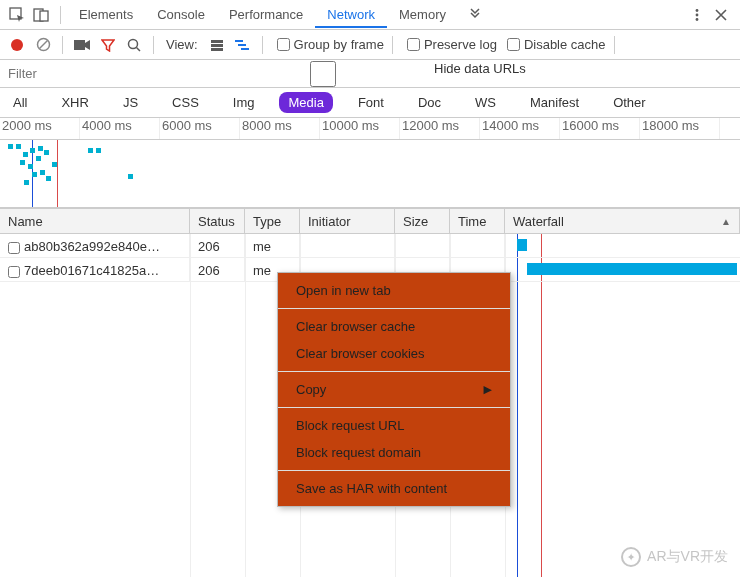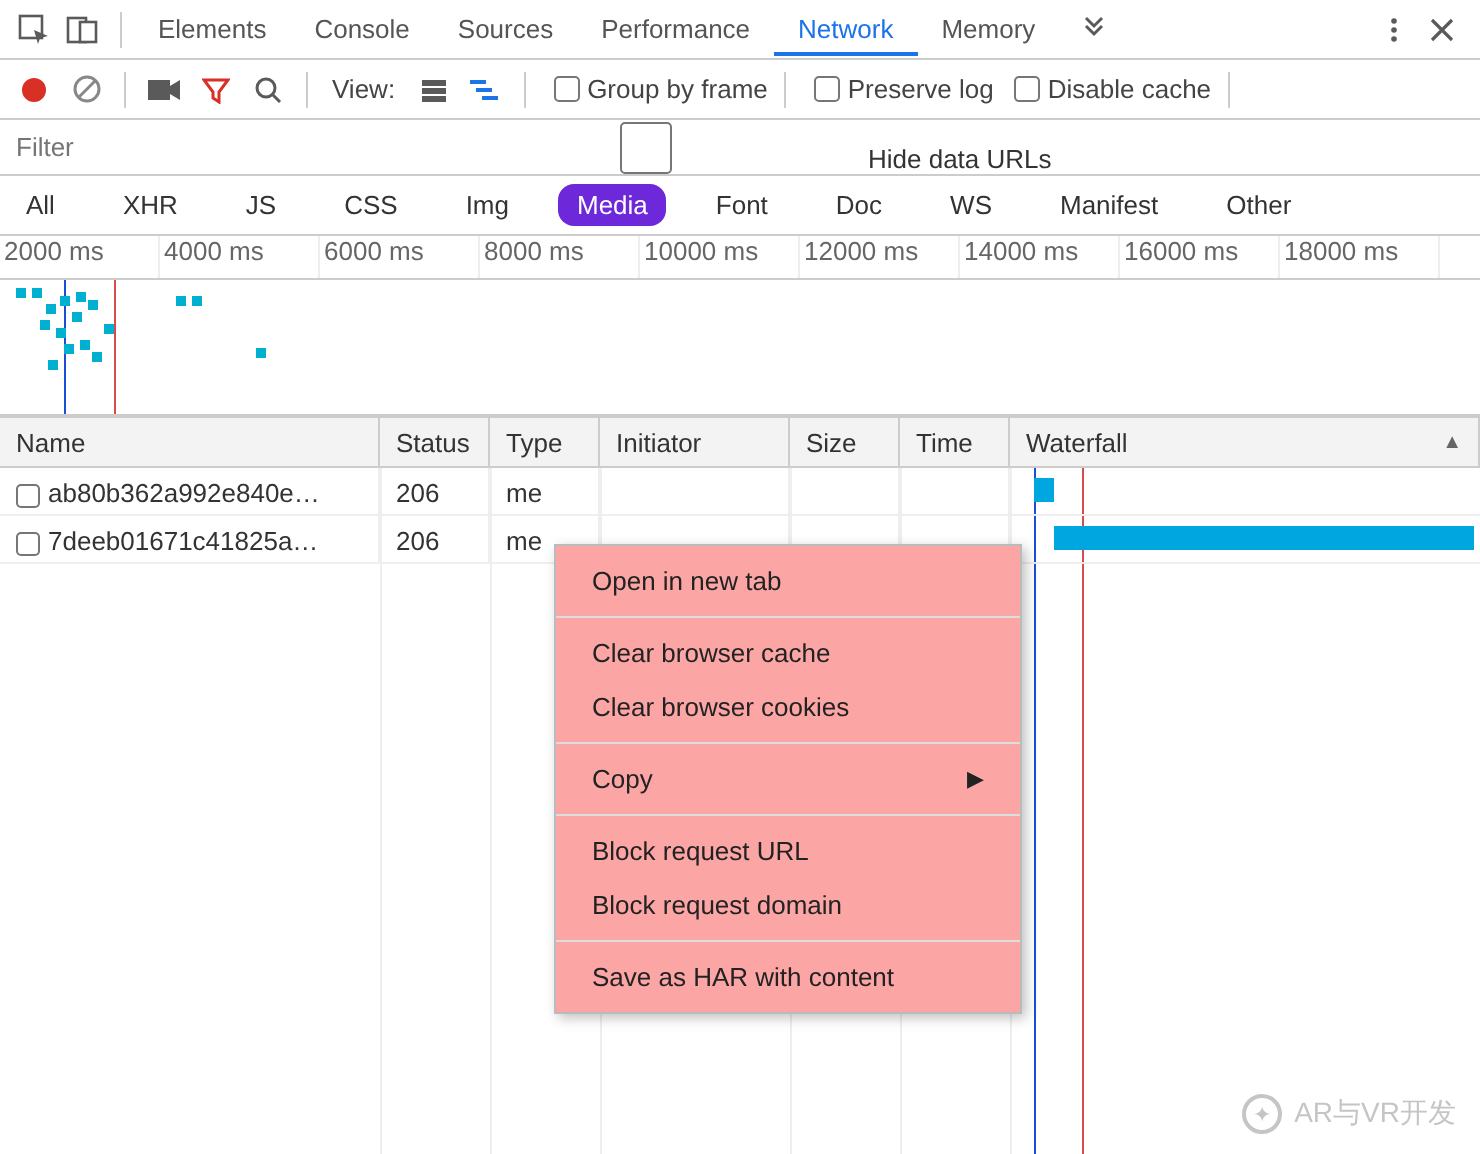--- a/index.html
+++ b/index.html
@@ -17,21 +17,21 @@
 .toolbar { display: flex; align-items: center; height: 30px; border-bottom: 1px solid #ccc; padding: 0 6px; gap: 4px; }
 .toolbar .tb-btn { width: 22px; height: 22px; display: flex; align-items: center; justify-content: center; color: #5a5a5a; }
 .toolbar .rec { width: 12px; height: 12px; background: #d93025; border-radius: 50%; }
 .toolbar .sep { width: 1px; height: 18px; background: #ccc; margin: 0 4px; }
 .toolbar label { display: flex; align-items: center; gap: 4px; color: #444; margin-left: 6px; }
 .toolbar input[type=checkbox]{ width:13px; height:13px; }
 
 
 .filterrow { display: flex; align-items: center; height: 28px; border-bottom: 1px solid #ccc; }
 .filterrow input { border: none; outline: none; padding: 4px 8px; width: 210px; height:26px; color:#888; font-size:13px; }
-.filterrow .hide-urls { display:flex; align-items:flex-end; gap:6px; margin-left:8px; color:#333; }
+.filterrow .hide-urls { display:flex; align-items:flex-start; gap:6px; margin-left:8px; color:#333; }
 
 
 .typerow { display:flex; align-items:center; height:30px; border-bottom:1px solid #ccc; padding:0 4px; gap:16px; }
 .typerow .pill { padding: 3px 9px; border-radius: 8px; color:#333; cursor:default; }
 .typerow .pill.active { background:#6d28d9; color:#fff; }
 
 
 .timeline { height: 90px; border-bottom:1px solid #ccc; position:relative; background:#fff; }
 .timeline .ticks { position:absolute; top:0; left:0; right:0; height:22px; border-bottom:1px solid #ccc; display:flex; }
 .timeline .tick { width:80px; font-size:13px; color:#666; padding-left:2px; border-right:1px solid #eee; }
@@ -52,21 +52,21 @@
 .tr { display:flex; height:24px; border-bottom:1px solid #eee; align-items:center; }
 .td { border-right:1px solid #eee; padding:3px 8px; overflow:hidden; text-overflow:ellipsis; white-space:nowrap; color:#333; height:100%; display:flex; align-items:flex-end; }
 .td.c-name { gap:4px; }
 .td.c-name input[type=checkbox]{width:12px;height:12px;}
 .wf-cell { position:relative; flex:1; height:100%; }
 .wf-bar { position:absolute; top:5px; height:12px; background:#00a6e0; }
 .wf-vb { position:absolute; top:0; bottom:0; width:1px; background:#1a4ed8; }
 .wf-vr { position:absolute; top:0; bottom:0; width:1px; background:#d94a4a; }
 
 
-.ctxmenu { position:absolute; background:#fca5a5; border:1px solid #bbb; box-shadow:2px 2px 6px rgba(0,0,0,0.25); padding:4px 0; width:234px; z-index:100; }
+.ctxmenu { position:absolute; background:#c2410c; border:1px solid #bbb; box-shadow:2px 2px 6px rgba(0,0,0,0.25); padding:4px 0; width:234px; z-index:100; }
 .ctxmenu .mi { padding:6px 18px; color:#222; display:flex; align-items:center; }
 .ctxmenu .mi .arrow { margin-left:auto; font-size:11px; }
 .ctxmenu .msep { height:1px; background:#ddd; margin:4px 0; }
 
 
 .watermark { position:absolute; right:12px; bottom:10px; color:#bbb; font-size:14px; display:flex; align-items:center; gap:6px; opacity:0.85; }
 .watermark .wm-icon { width:20px; height:20px; border:2px solid #bbb; border-radius:50%; display:flex; align-items:center; justify-content:center; font-size:11px; }
 
 svg { display:block; }
 </style>
@@ -83,21 +83,20 @@
   <div class="icon-btn">
     <svg width="16" height="16" viewBox="0 0 16 16">
         <rect x="1" y="2" width="9" height="12" fill="none" stroke="#5a5a5a" stroke-width="1.3"></rect>
         <rect x="7" y="4" width="8" height="10" fill="#fff" stroke="#5a5a5a" stroke-width="1.3"></rect>
       </svg>
   </div>
   <div class="sep"></div>
   <div id="tabs-host" style="display: flex;">
       <div class="tab">Elements</div>
       <div class="tab">Console</div>
-      <div class="tab">Sources</div>
       <div class="tab">Performance</div>
       <div class="tab active">Network</div>
       <div class="tab">Memory</div>
     </div>
   <div class="icon-btn" style="margin-left:6px;">
     <svg width="14" height="14" viewBox="0 0 14 14">
         <path d="M3 5 L7 9 L11 5" stroke="#5a5a5a" stroke-width="1.5" fill="none"></path>
         <path d="M3 1 L7 5 L11 1" stroke="#5a5a5a" stroke-width="1.5" fill="none"></path>
       </svg>
   </div>

